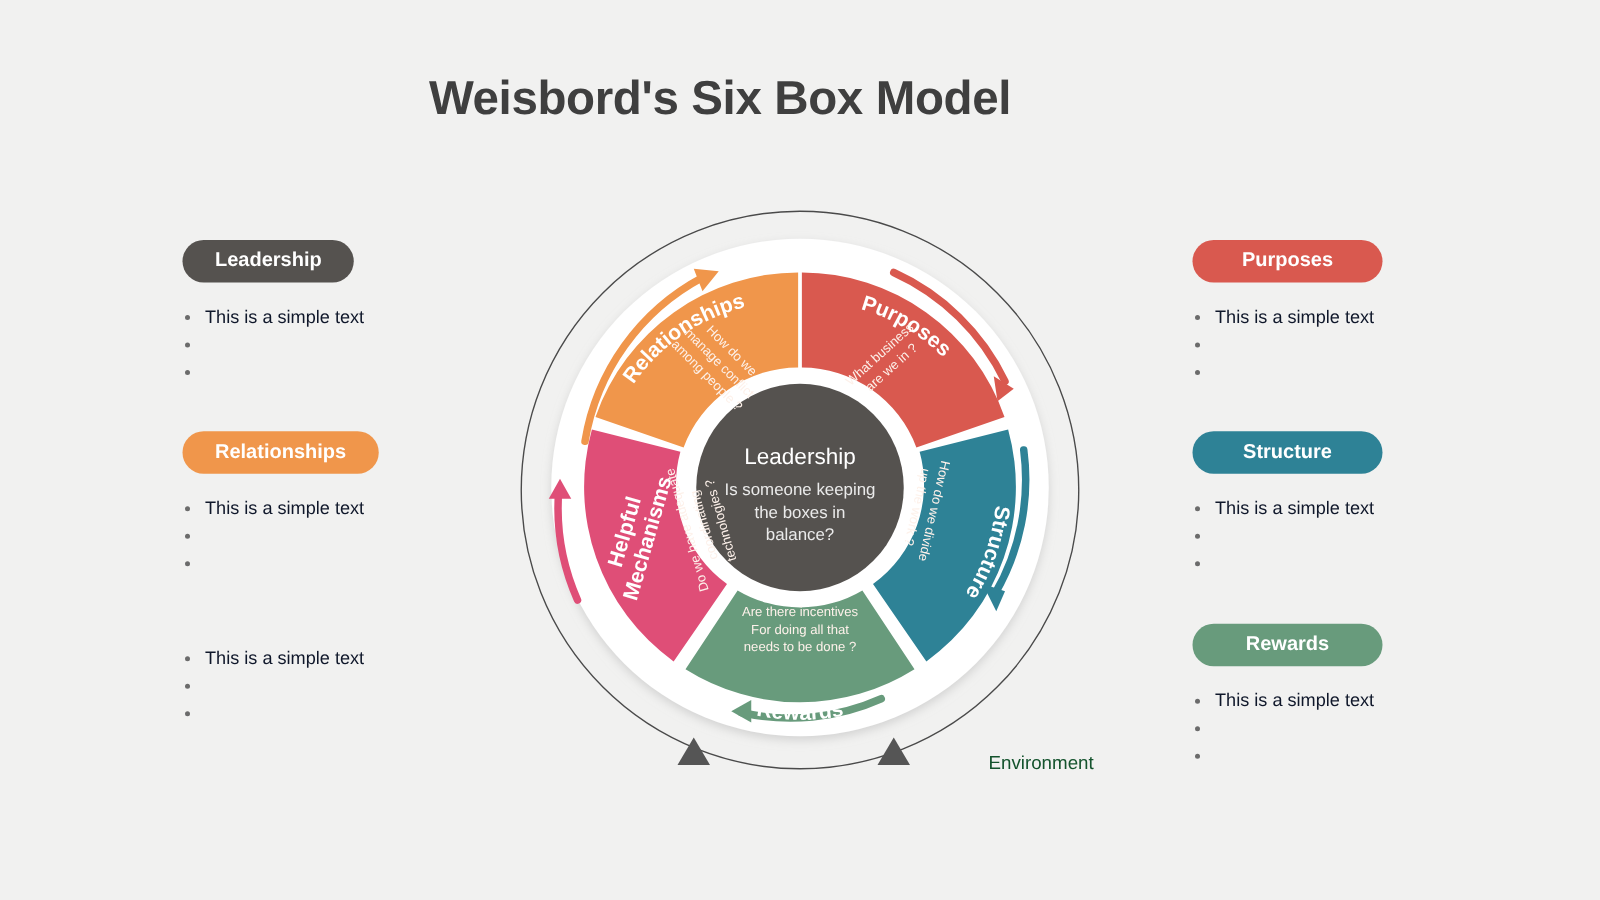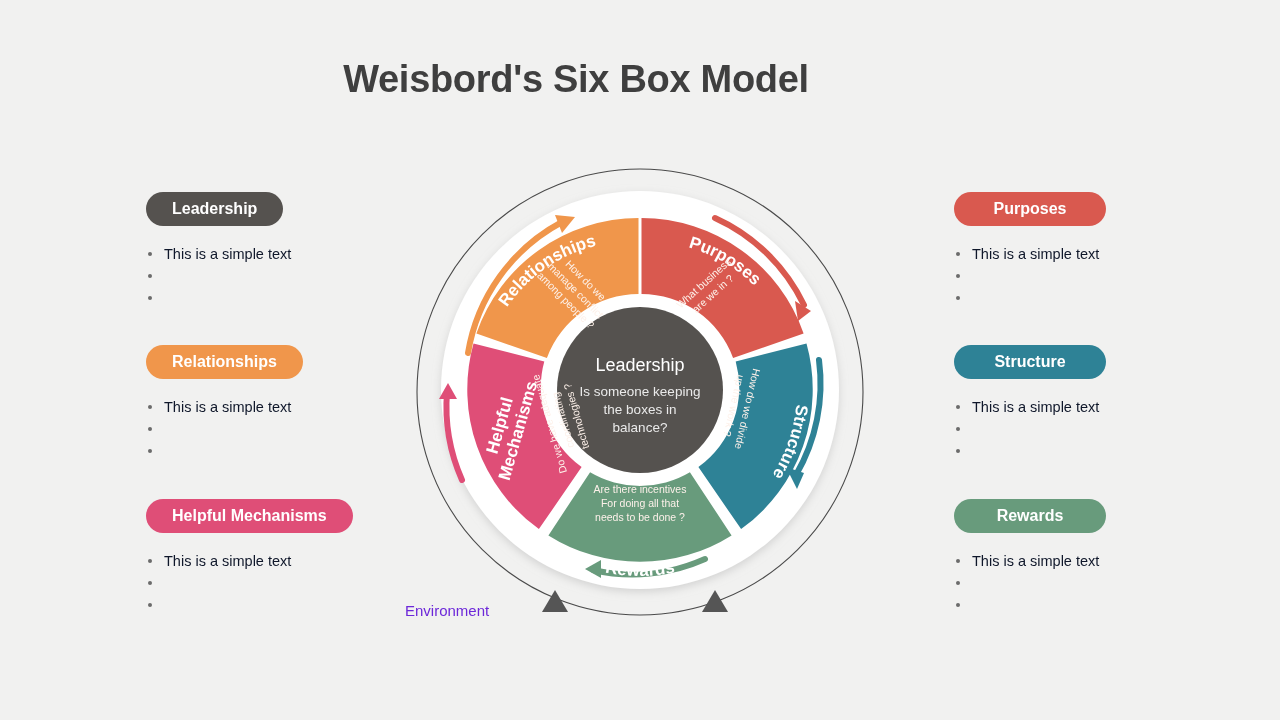--- a/index.html
+++ b/index.html
@@ -102,23 +102,23 @@
   .center-sub {
     font-family: "Liberation Sans", sans-serif;
     font-size: 13.5px;
     fill: #eaeaea;
   }
   .env-label {
     position: absolute;
     left: 405px;
     top: 602px;
     width: 470px;
-    text-align: left;
+    text-align: right;
     font-size: 15px;
-    color: #6d28d9;
+    color: #14532d;
   }
 </style>
 </head>
 <body>
 
 <div class="page-title">Weisbord's Six Box Model</div>
 
 <div class="side-block side-left" style="top:192px;">
   <div class="pill" style="background:#55524f;">Leadership</div>
   <ul class="bullets">
@@ -131,21 +131,20 @@
 <div class="side-block side-left" style="top:345px;">
   <div class="pill" style="background:#f0964b;">Relationships</div>
   <ul class="bullets">
     <li>This is a simple text</li>
     <li></li>
     <li></li>
   </ul>
 </div>
 
 <div class="side-block side-left" style="top:499px;">
-  <div class="pill" style="background:#df4e77;">Helpful Mechanisms</div>
   <ul class="bullets">
     <li>This is a simple text</li>
     <li></li>
     <li></li>
   </ul>
 </div>
 
 <div class="side-block side-right" style="top:192px;">
   <div class="pill" style="background:#d9594f;width:152px;">Purposes</div>
   <ul class="bullets">

